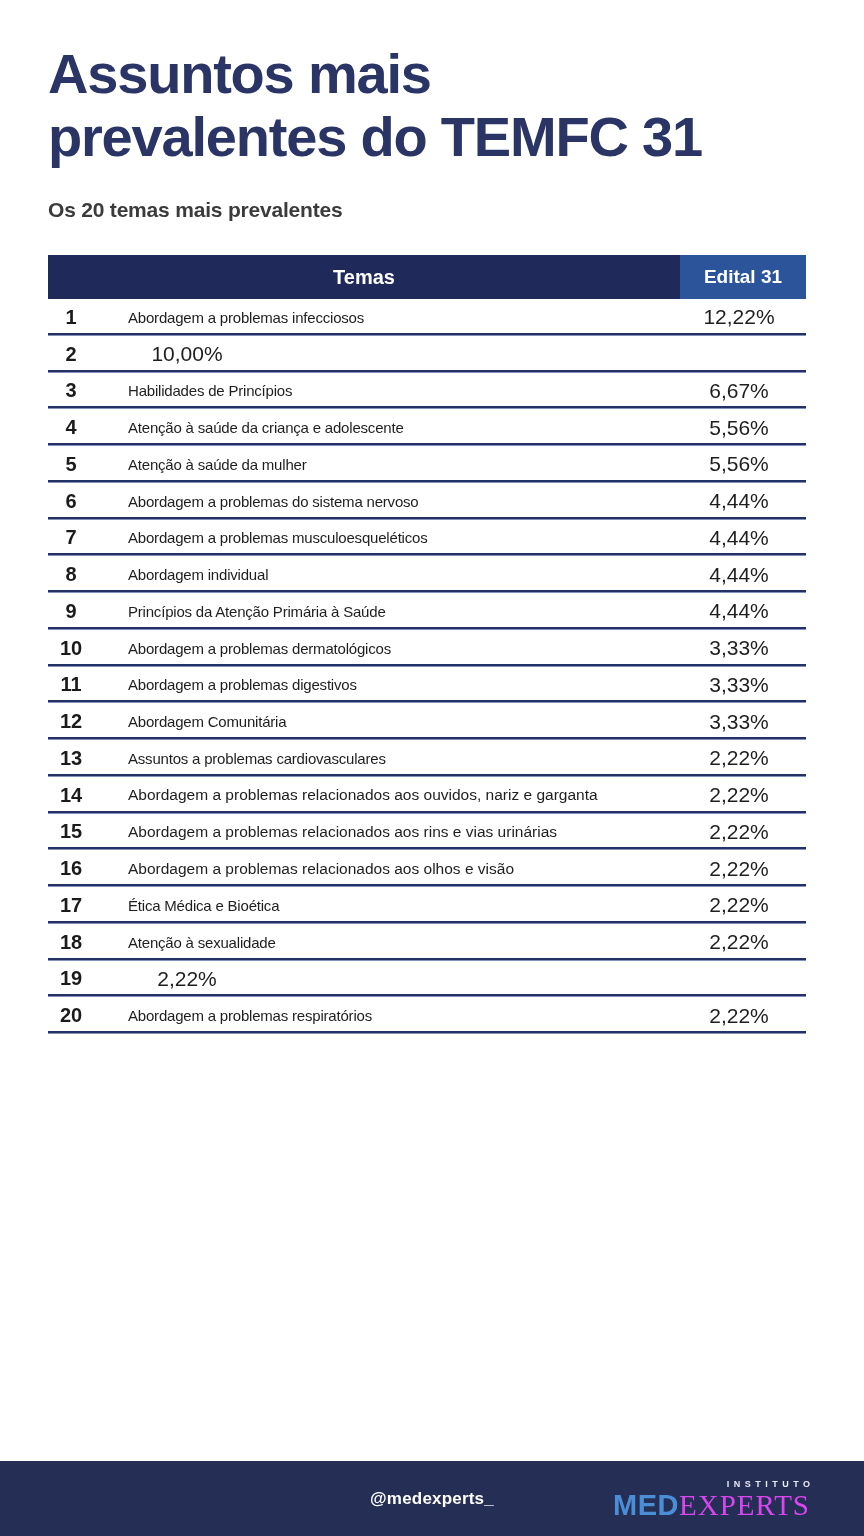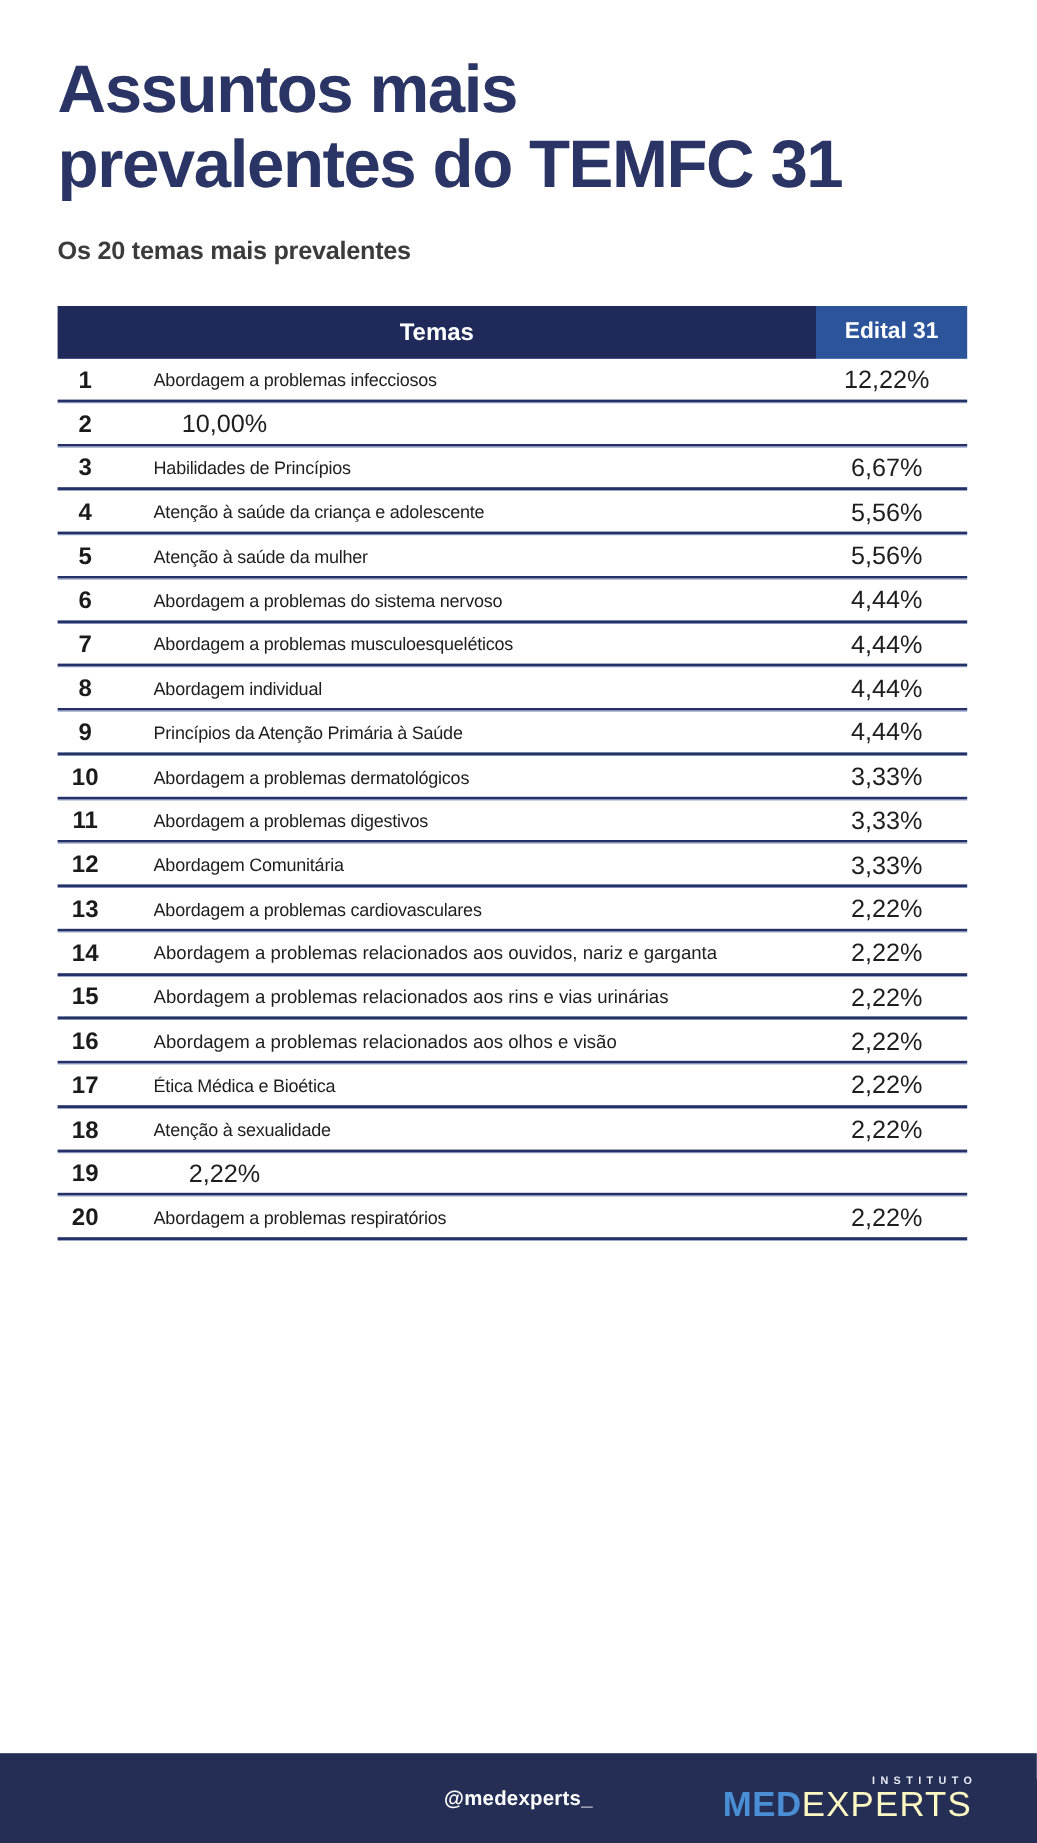--- a/index.html
+++ b/index.html
@@ -144,23 +144,24 @@
     font-size:29px;
     line-height:29px;
     white-space:nowrap;
   }
   .brand .med{
     color:var(--logo-blue);
     font-weight:bold;
     letter-spacing:0.5px;
   }
   .brand .experts{
-    color:#fef9c3;
+    color:#d946ef;
     font-weight:normal;
     letter-spacing:1px;
+    font-family:Liberation Serif, serif;
   }
 </style>
 </head>
 <body>
 
 <div class="page">
 
   <h1 class="title"><span>Assuntos mais</span><br><span>prevalentes do TEMFC 31</span></h1>
 
   <div class="subtitle">Os 20 temas mais prevalentes</div>
@@ -225,21 +226,21 @@
           <span class="tema">Abordagem a problemas digestivos</span>
           <span class="pct">3,33%</span>
         </div>
         <div class="trow">
           <span class="rank">12</span>
           <span class="tema">Abordagem Comunitária</span>
           <span class="pct">3,33%</span>
         </div>
         <div class="trow">
           <span class="rank">13</span>
-          <span class="tema">Abordagem a problemas cardiovasculares</span>
+          <span class="tema">Assuntos a problemas cardiovasculares</span>
           <span class="pct">2,22%</span>
         </div>
         <div class="trow small">
           <span class="rank">14</span>
           <span class="tema">Abordagem a problemas relacionados aos ouvidos, nariz e garganta</span>
           <span class="pct">2,22%</span>
         </div>
         <div class="trow small">
           <span class="rank">15</span>
           <span class="tema">Abordagem a problemas relacionados aos rins e vias urinárias</span>

